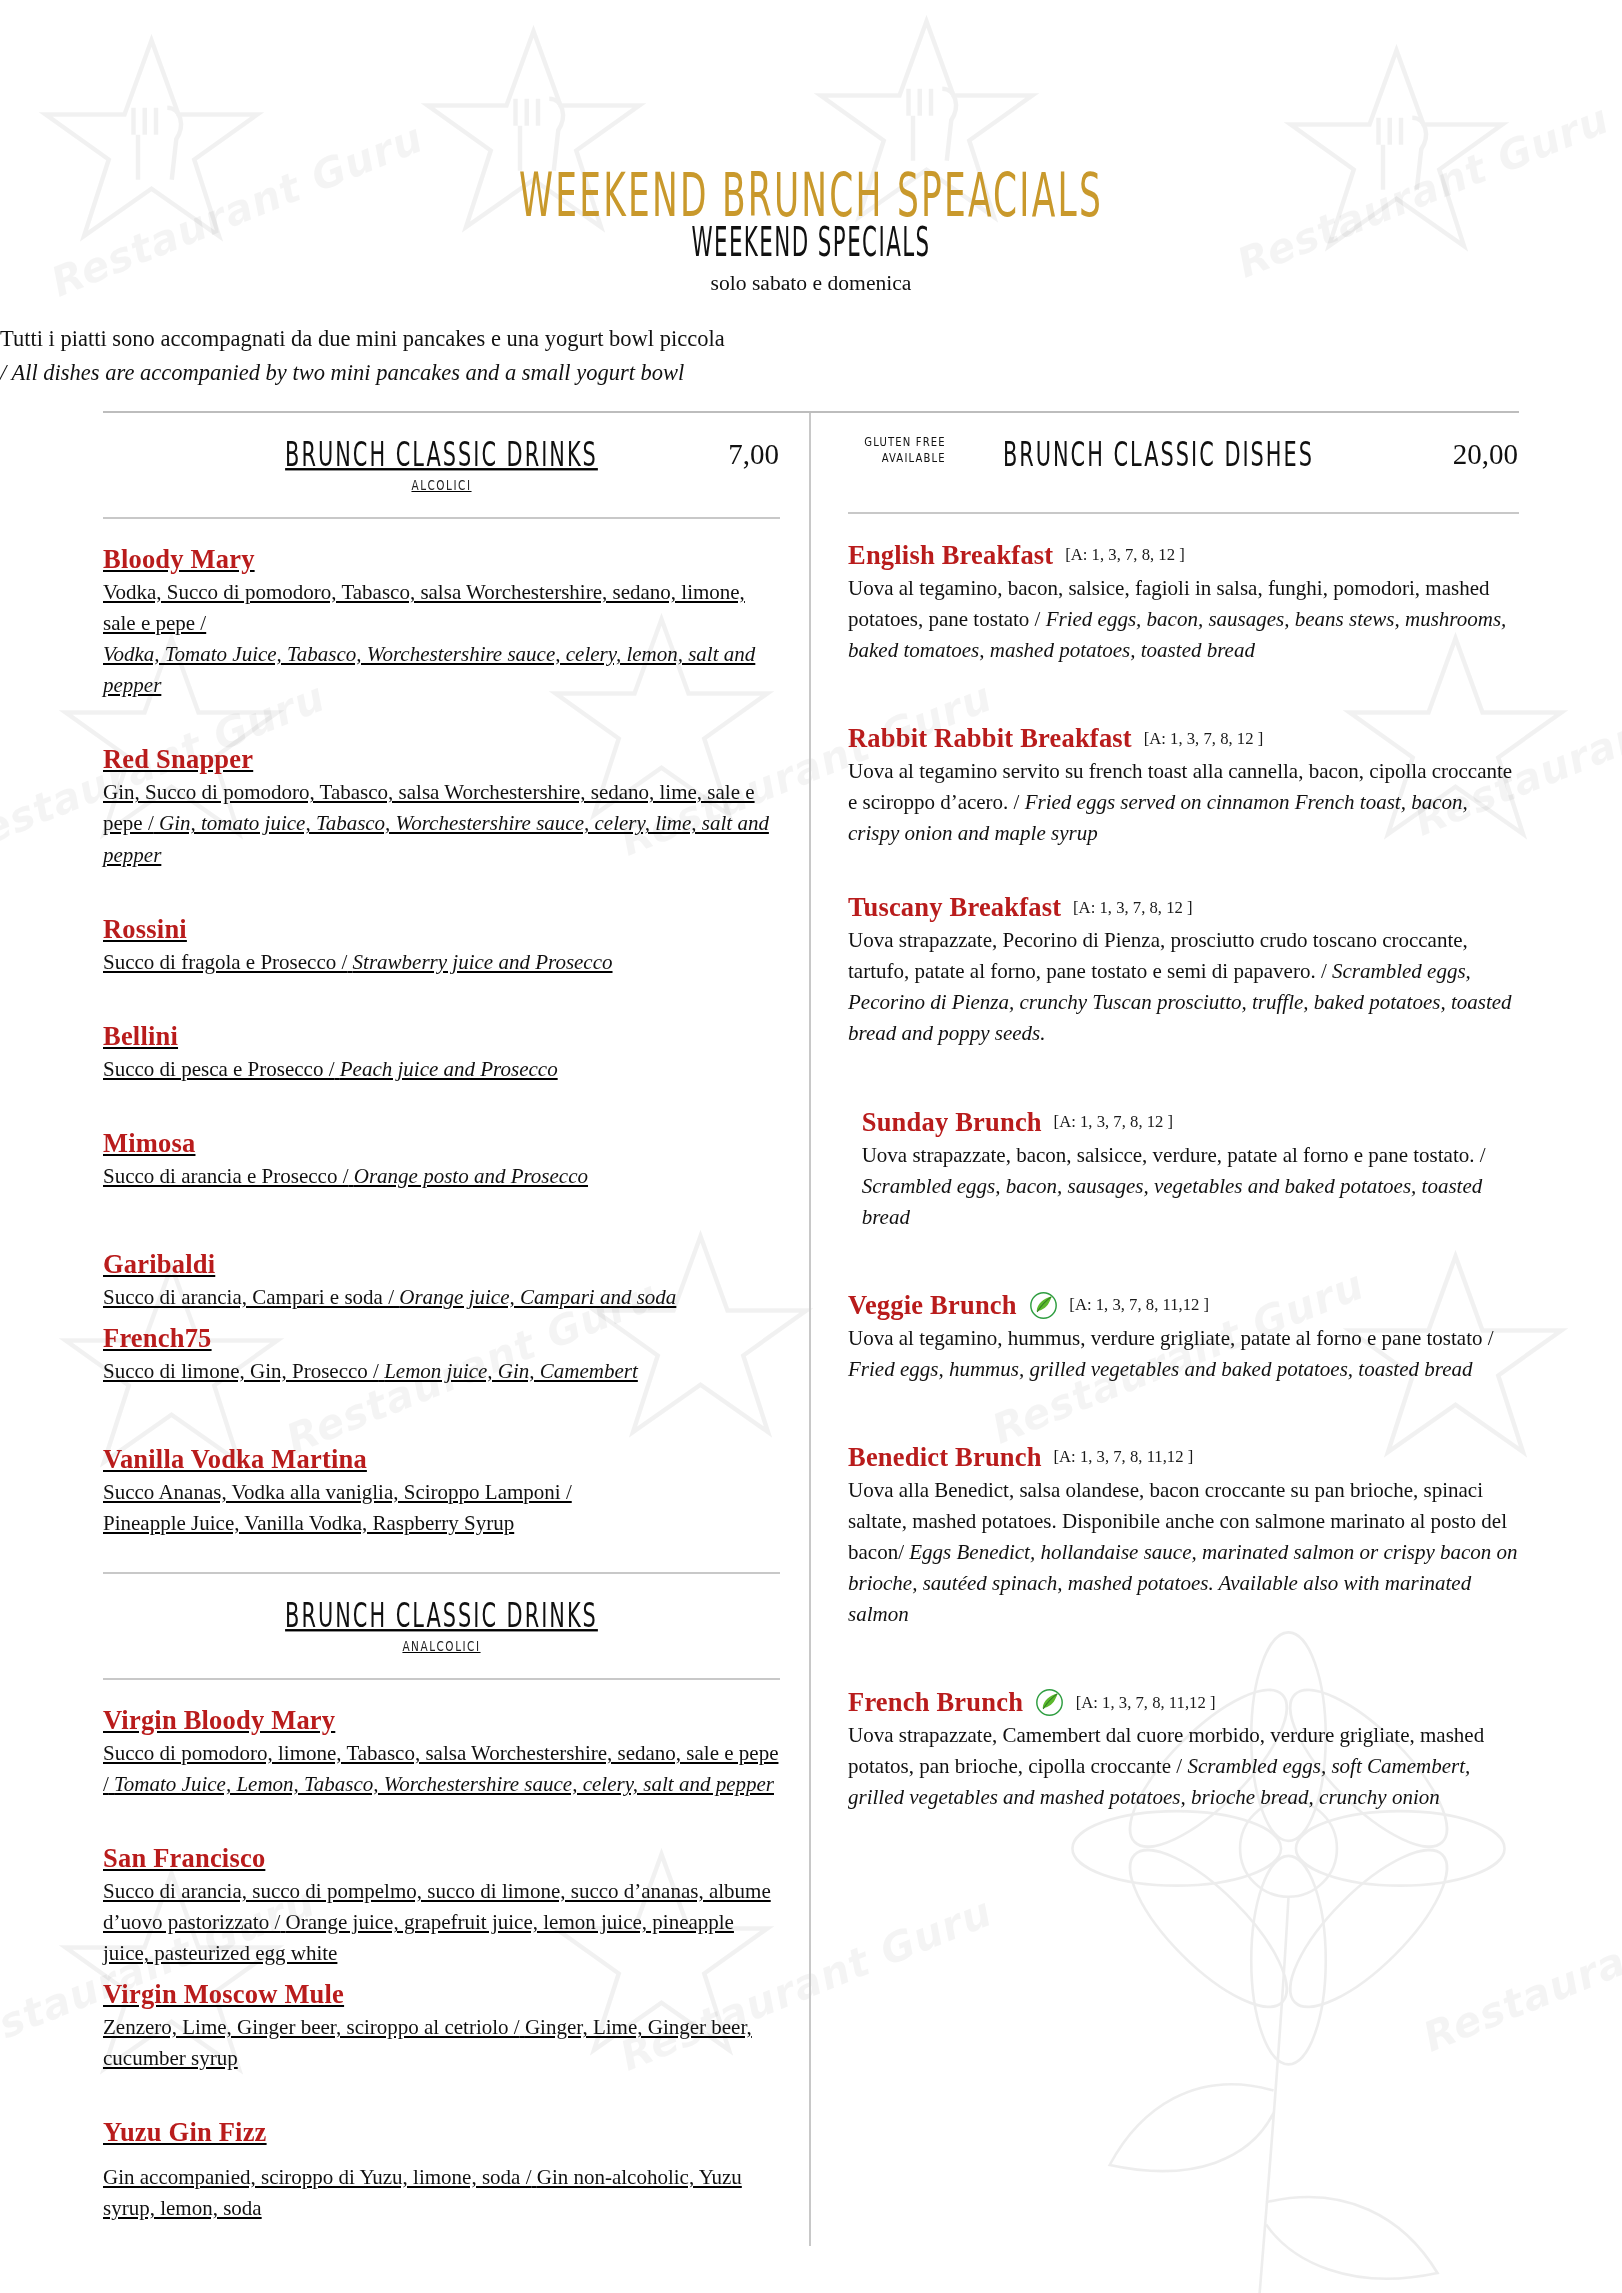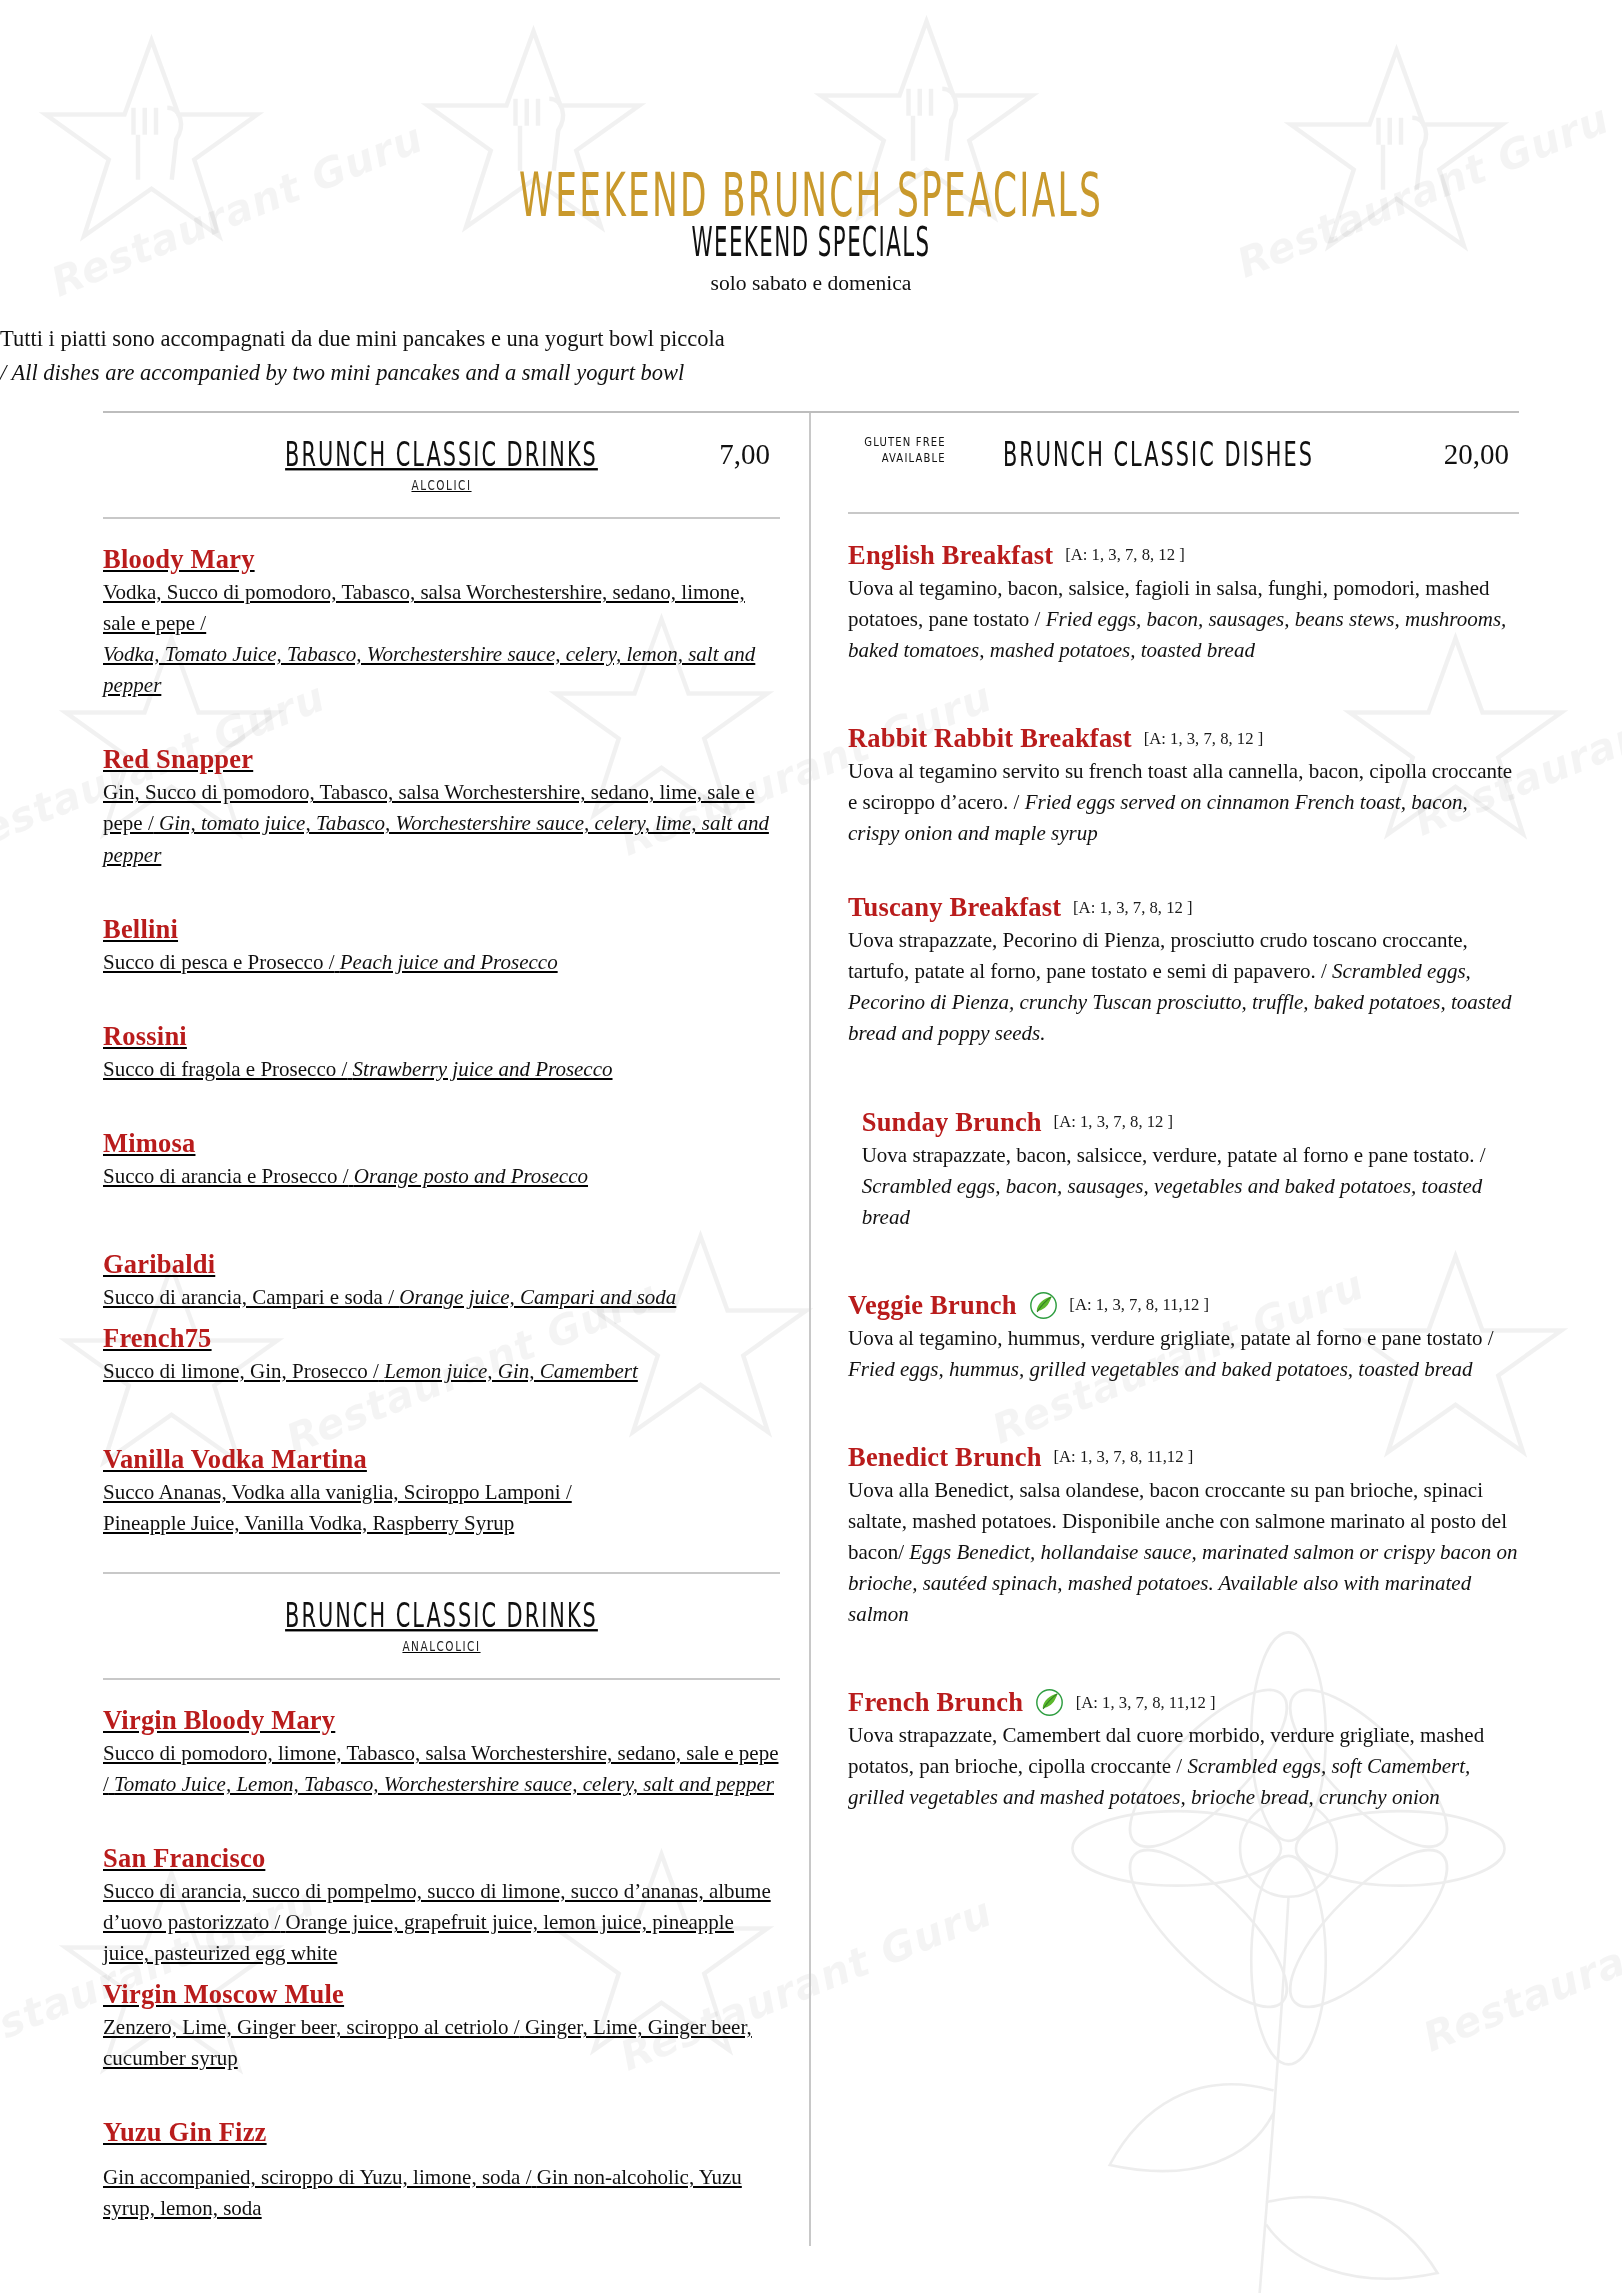--- a/index.html
+++ b/index.html
@@ -107,21 +107,21 @@
   .sec-head-title{
     font-family:"DejaVu Sans Condensed","DejaVu Sans", sans-serif;
     font-weight:400;
     font-size:29px;
     letter-spacing:2.5px;
     color:#111;
     transform:scaleX(0.80) scaleY(1.18);
     line-height:1;
   }
   .sec-price{
-    position:absolute;right:10px;top:25.5px;
+    position:absolute;right:1px;top:25.5px;
     font-family:"Liberation Serif", serif;
     font-size:29px;
     color:#111;
   }
   .sec-sub{
     text-align:center;
     font-family:"DejaVu Sans Condensed","DejaVu Sans", sans-serif;
     font-size:13.7px;
     letter-spacing:1.8px;
     color:#222;
@@ -294,35 +294,35 @@
                 <span class="item-name">Red Snapper</span>
               </div>
               <div class="item-desc">
                 <span>Gin, Succo di pomodoro, Tabasco, salsa Worchestershire, sedano, lime, sale e pepe /</span>
                 <span class="en">Gin, tomato juice, Tabasco, Worchestershire sauce, celery, lime, salt and pepper</span>
               </div>
             </div>
 
             <div class="item gap-lg">
               <div class="item-head">
+                <span class="item-name">Rossini</span>
+              </div>
+              <div class="item-desc">
+                <span>Succo di fragola e Prosecco /</span>
+                <span class="en">Strawberry juice and Prosecco</span>
+              </div>
+            </div>
+
+            <div class="item gap-lg">
+              <div class="item-head">
                 <span class="item-name">Bellini</span>
               </div>
               <div class="item-desc">
                 <span>Succo di pesca e Prosecco /</span>
                 <span class="en">Peach juice and Prosecco</span>
-              </div>
-            </div>
-
-            <div class="item gap-lg">
-              <div class="item-head">
-                <span class="item-name">Rossini</span>
-              </div>
-              <div class="item-desc">
-                <span>Succo di fragola e Prosecco /</span>
-                <span class="en">Strawberry juice and Prosecco</span>
               </div>
             </div>
 
             <div class="item gap-xl">
               <div class="item-head">
                 <span class="item-name">Mimosa</span>
               </div>
               <div class="item-desc">
                 <span>Succo di arancia e Prosecco /</span>
                 <span class="en">Orange posto and Prosecco</span>

